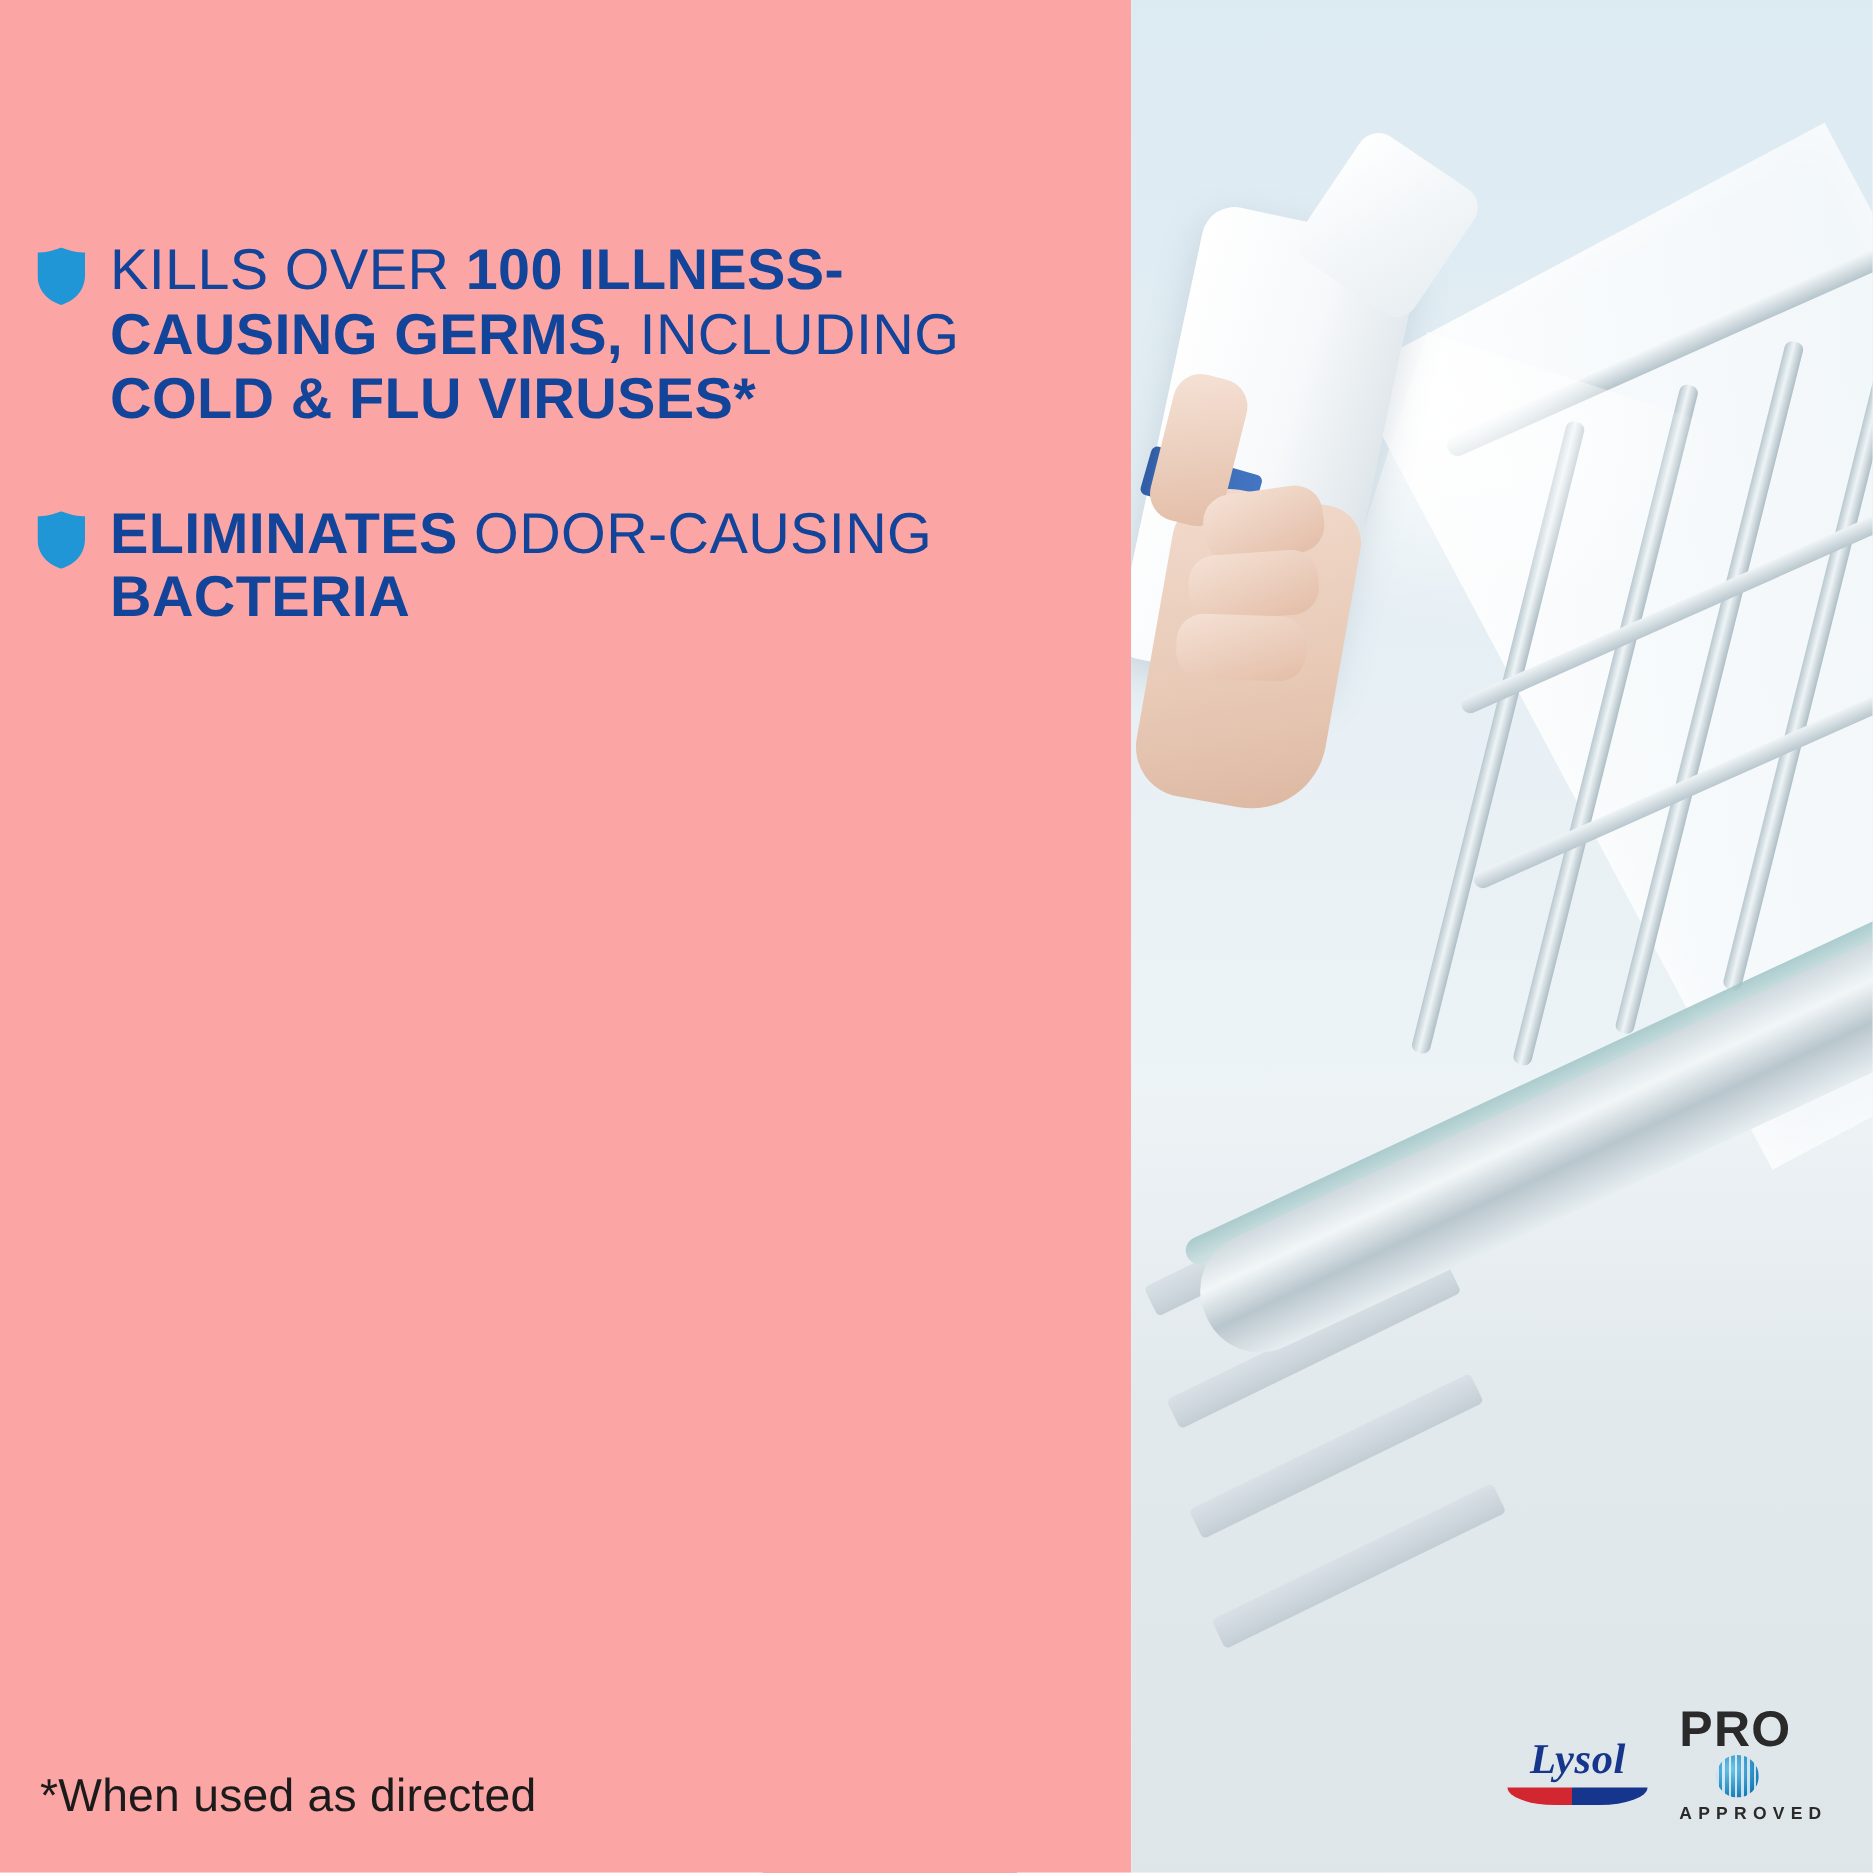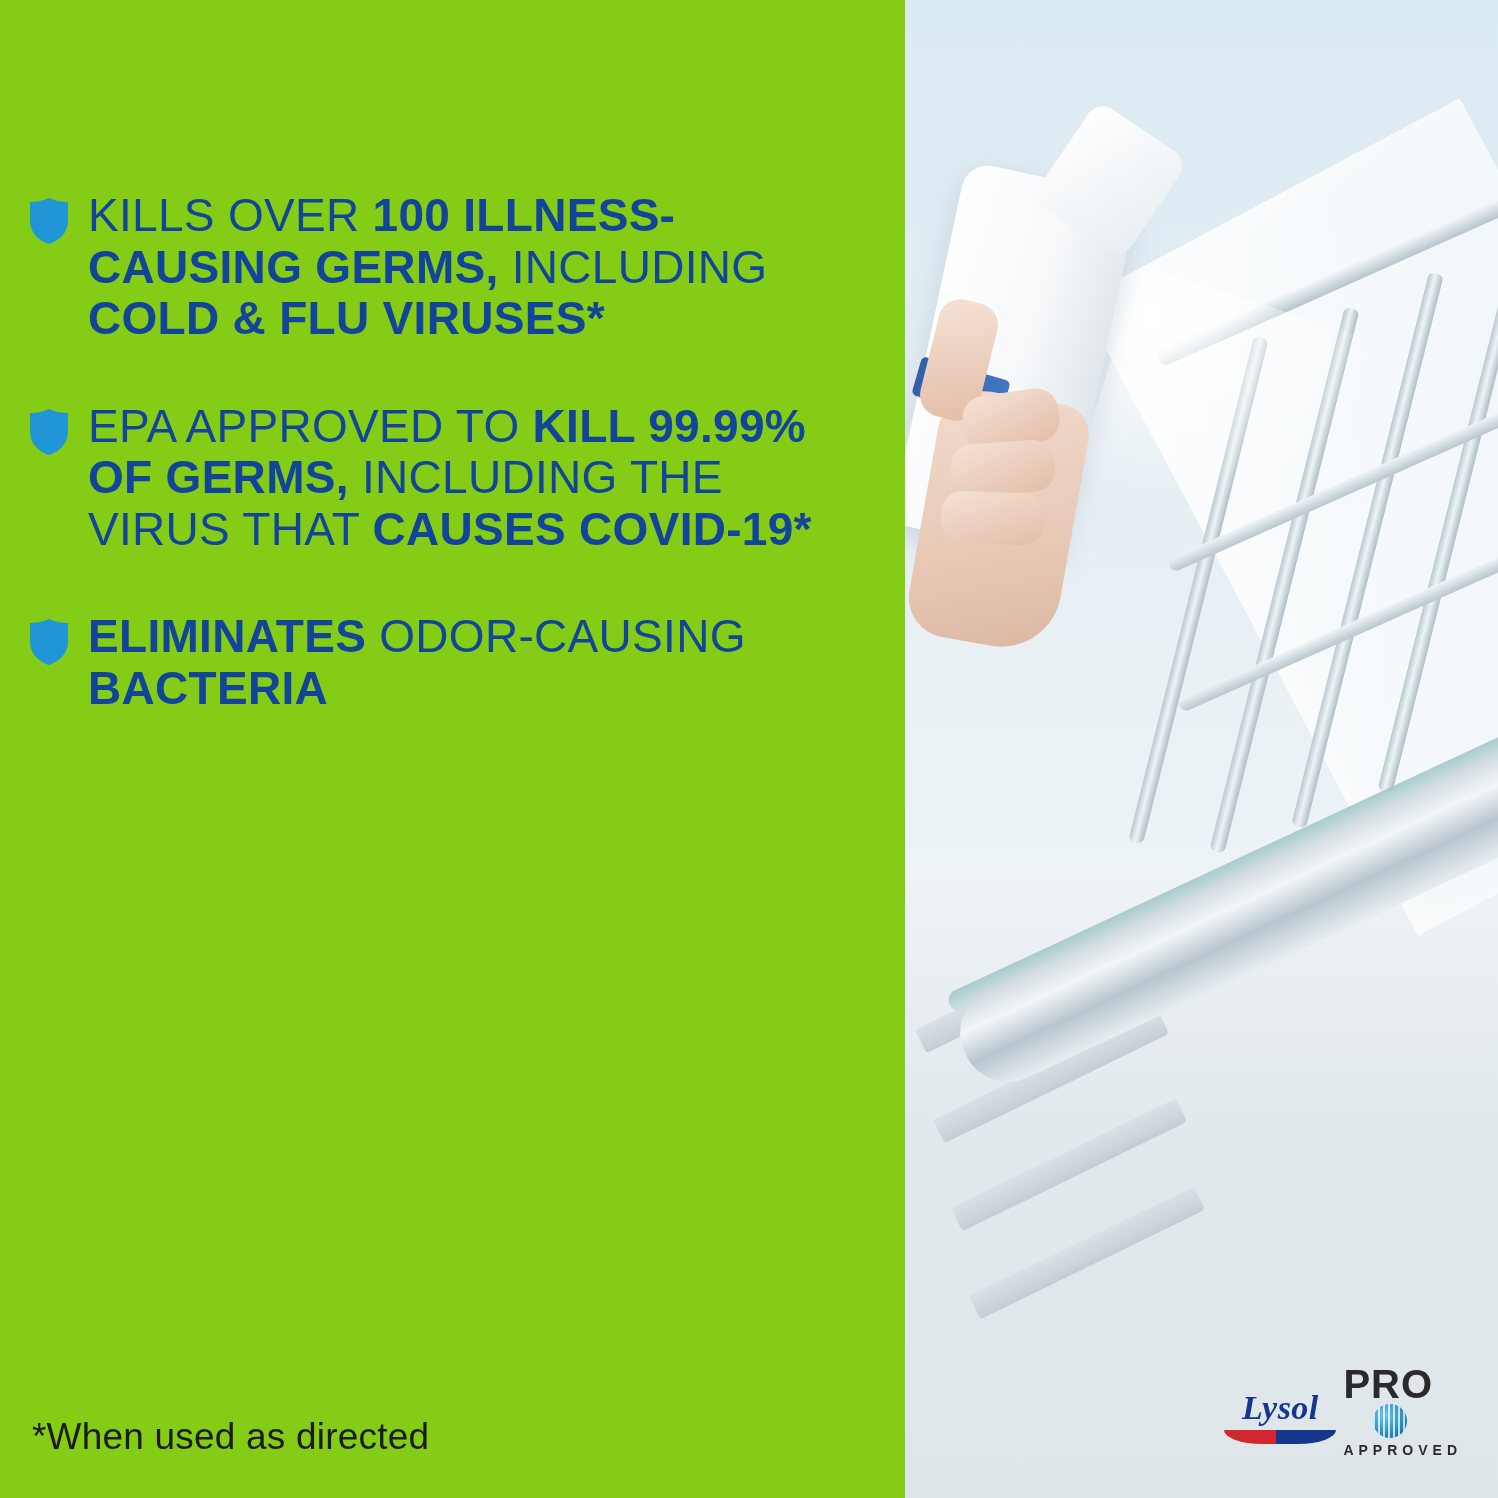--- a/index.html
+++ b/index.html
@@ -18,21 +18,21 @@
     width: 1498px;
     height: 1498px;
     background: #ffffff;
     display: flex;
   }
   
   .left-panel {
     position: relative;
     width: 905px;
     height: 1498px;
-    background: #84cc16;
+    background: #fca5a5;
     box-sizing: border-box;
     padding: 190px 40px 0 30px;
   }
   .bullet-list {
     display: block;
   }
   .bullet-row {
     display: flex;
     align-items: flex-start;
     margin-bottom: 56px;
@@ -243,21 +243,21 @@
   .f3 { left: 36px; top: 492px; width: 104px; height: 52px; transform: rotate(2deg); }
   .thumb { left: 24px; top: 300px; width: 60px; height: 120px; transform: rotate(14deg); }
 
   
   .logo-lockup {
     position: absolute;
     right: 36px;
     bottom: 40px;
     display: flex;
     align-items: center;
-    gap: 4px;
+    gap: 22px;
   }
   .lysol-logo {
     position: relative;
     width: 118px;
     height: 66px;
     display: flex;
     flex-direction: column;
     justify-content: flex-end;
     align-items: center;
   }
@@ -324,30 +324,20 @@
         <span class="shield-icon">
           <svg viewBox="0 0 38 46" xmlns="http://www.w3.org/2000/svg">
             <path d="M19 0 C12 3 5 4 0 4 L0 22 C0 36 10 43 19 46 C28 43 38 36 38 22 L38 4 C33 4 26 3 19 0 Z" fill="#2196d6"></path>
           </svg>
         </span>
         <div class="bullet-text">
           <span>KILLS OVER </span><b>100 ILLNESS-CAUSING GERMS,</b><span> INCLUDING </span><b>COLD &amp; FLU VIRUSES*</b>
         </div>
       </div>
 
-      <div class="bullet-row">
-        <span class="shield-icon">
-          <svg viewBox="0 0 38 46" xmlns="http://www.w3.org/2000/svg">
-            <path d="M19 0 C12 3 5 4 0 4 L0 22 C0 36 10 43 19 46 C28 43 38 36 38 22 L38 4 C33 4 26 3 19 0 Z" fill="#2196d6"></path>
-          </svg>
-        </span>
-        <div class="bullet-text">
-          <span>EPA APPROVED TO </span><b>KILL 99.99% OF GERMS,</b><span> INCLUDING THE VIRUS THAT </span><b>CAUSES COVID-19*</b>
-        </div>
-      </div>
 
 
       <div class="bullet-row">
         <span class="shield-icon">
           <svg viewBox="0 0 38 46" xmlns="http://www.w3.org/2000/svg">
             <path d="M19 0 C12 3 5 4 0 4 L0 22 C0 36 10 43 19 46 C28 43 38 36 38 22 L38 4 C33 4 26 3 19 0 Z" fill="#2196d6"></path>
           </svg>
         </span>
         <div class="bullet-text">
           <b>ELIMINATES</b><span> ODOR-CAUSING </span><b>BACTERIA</b>

